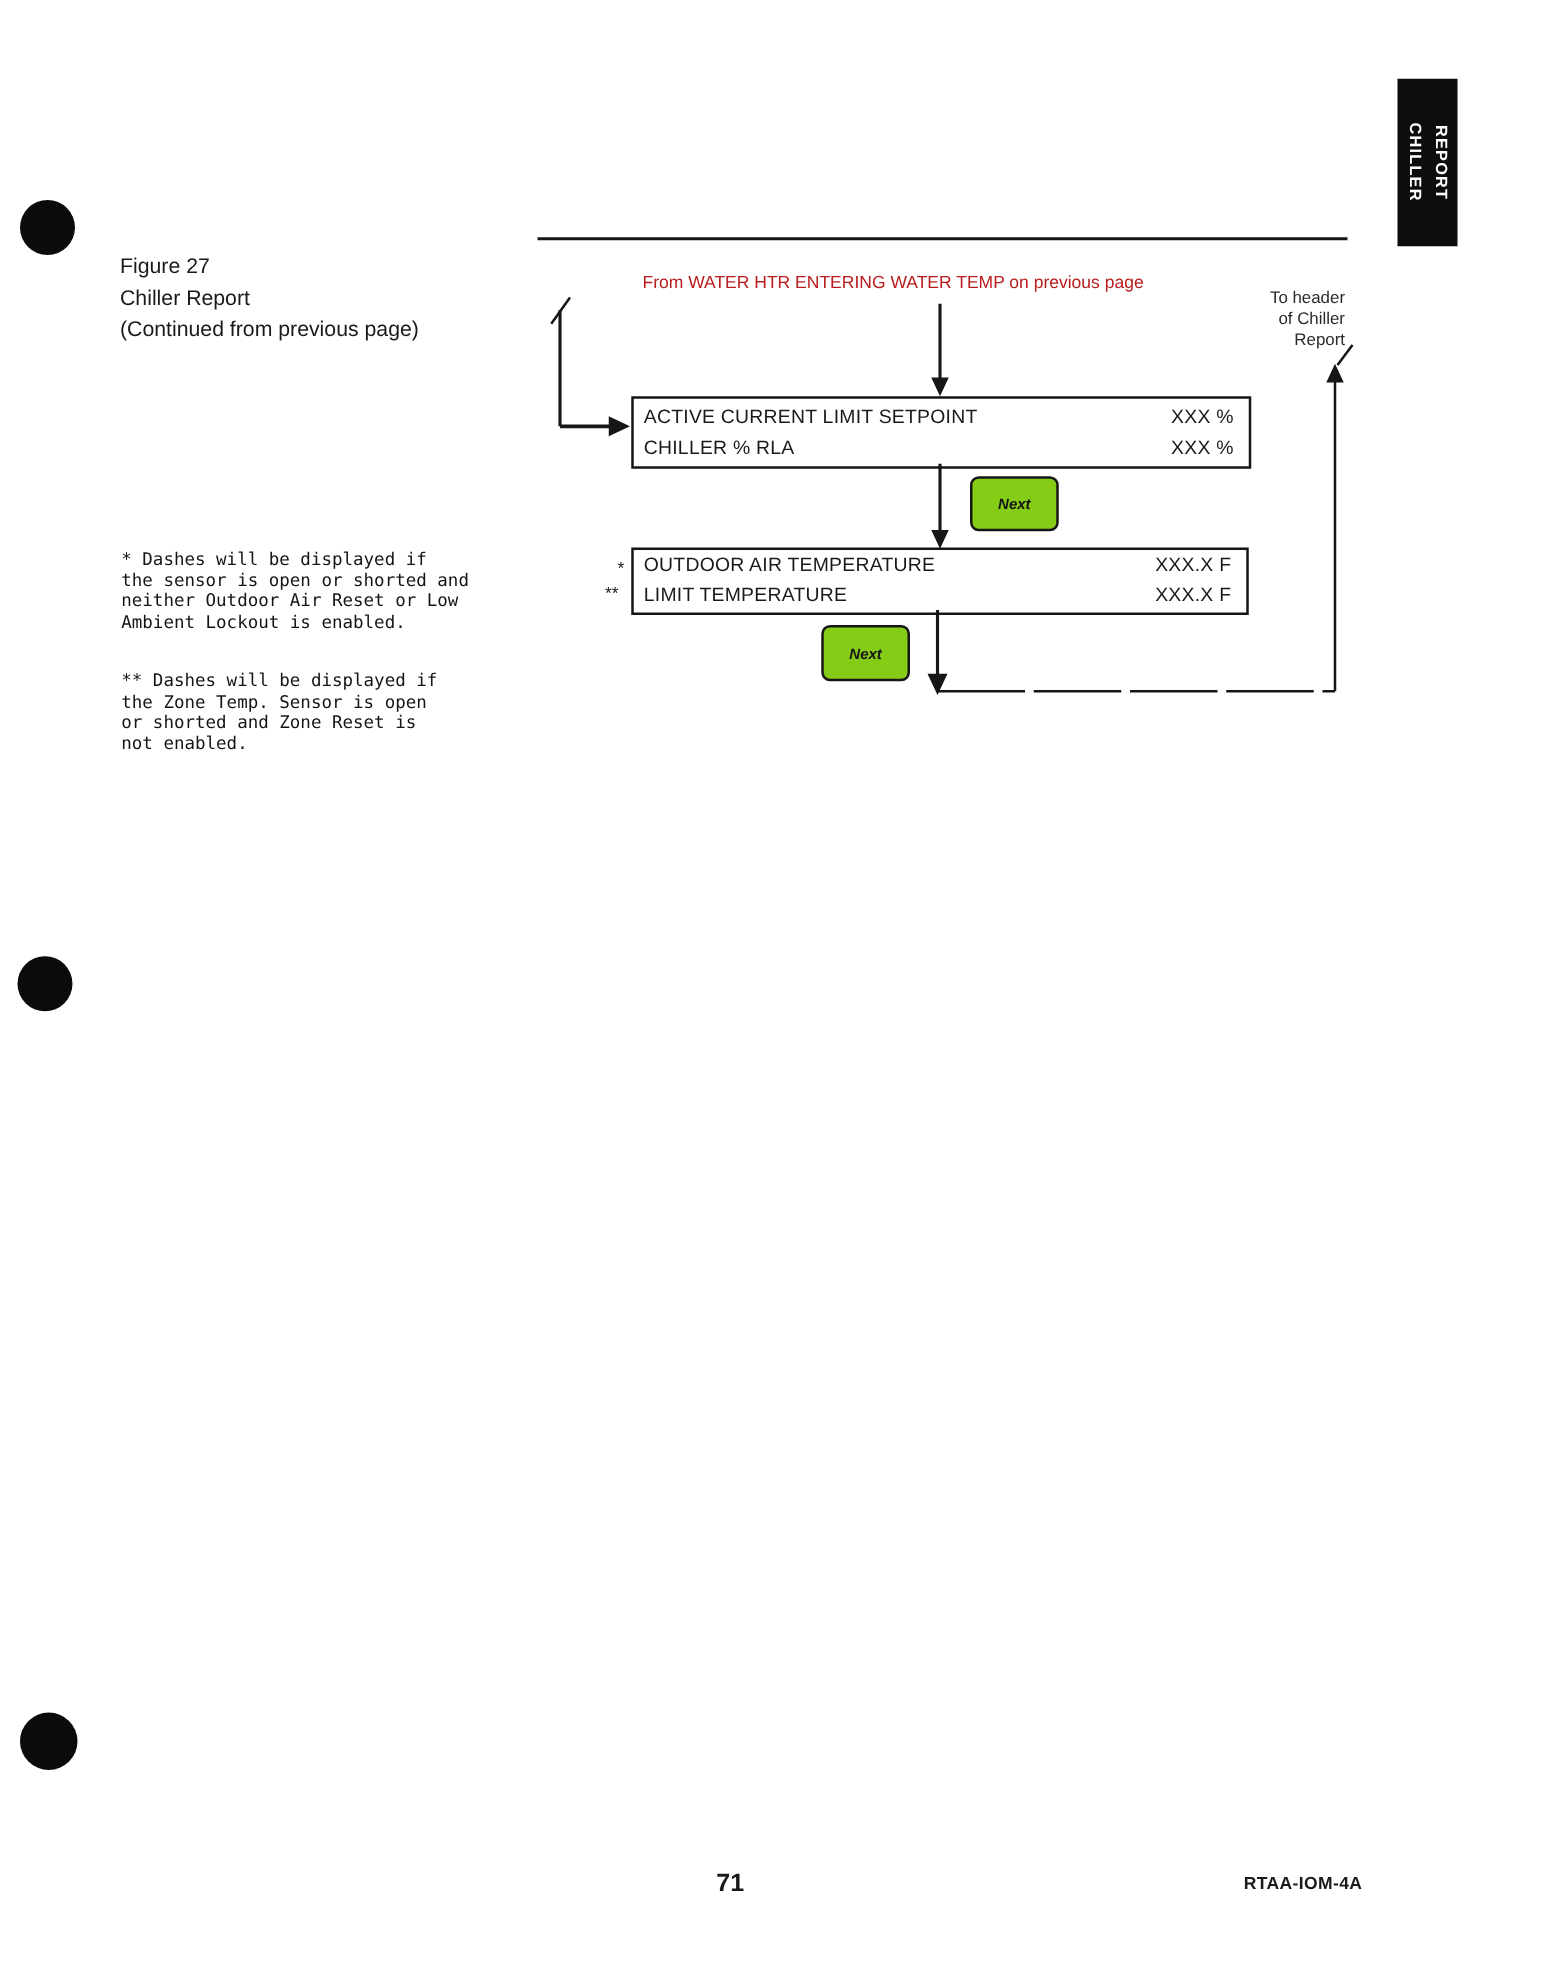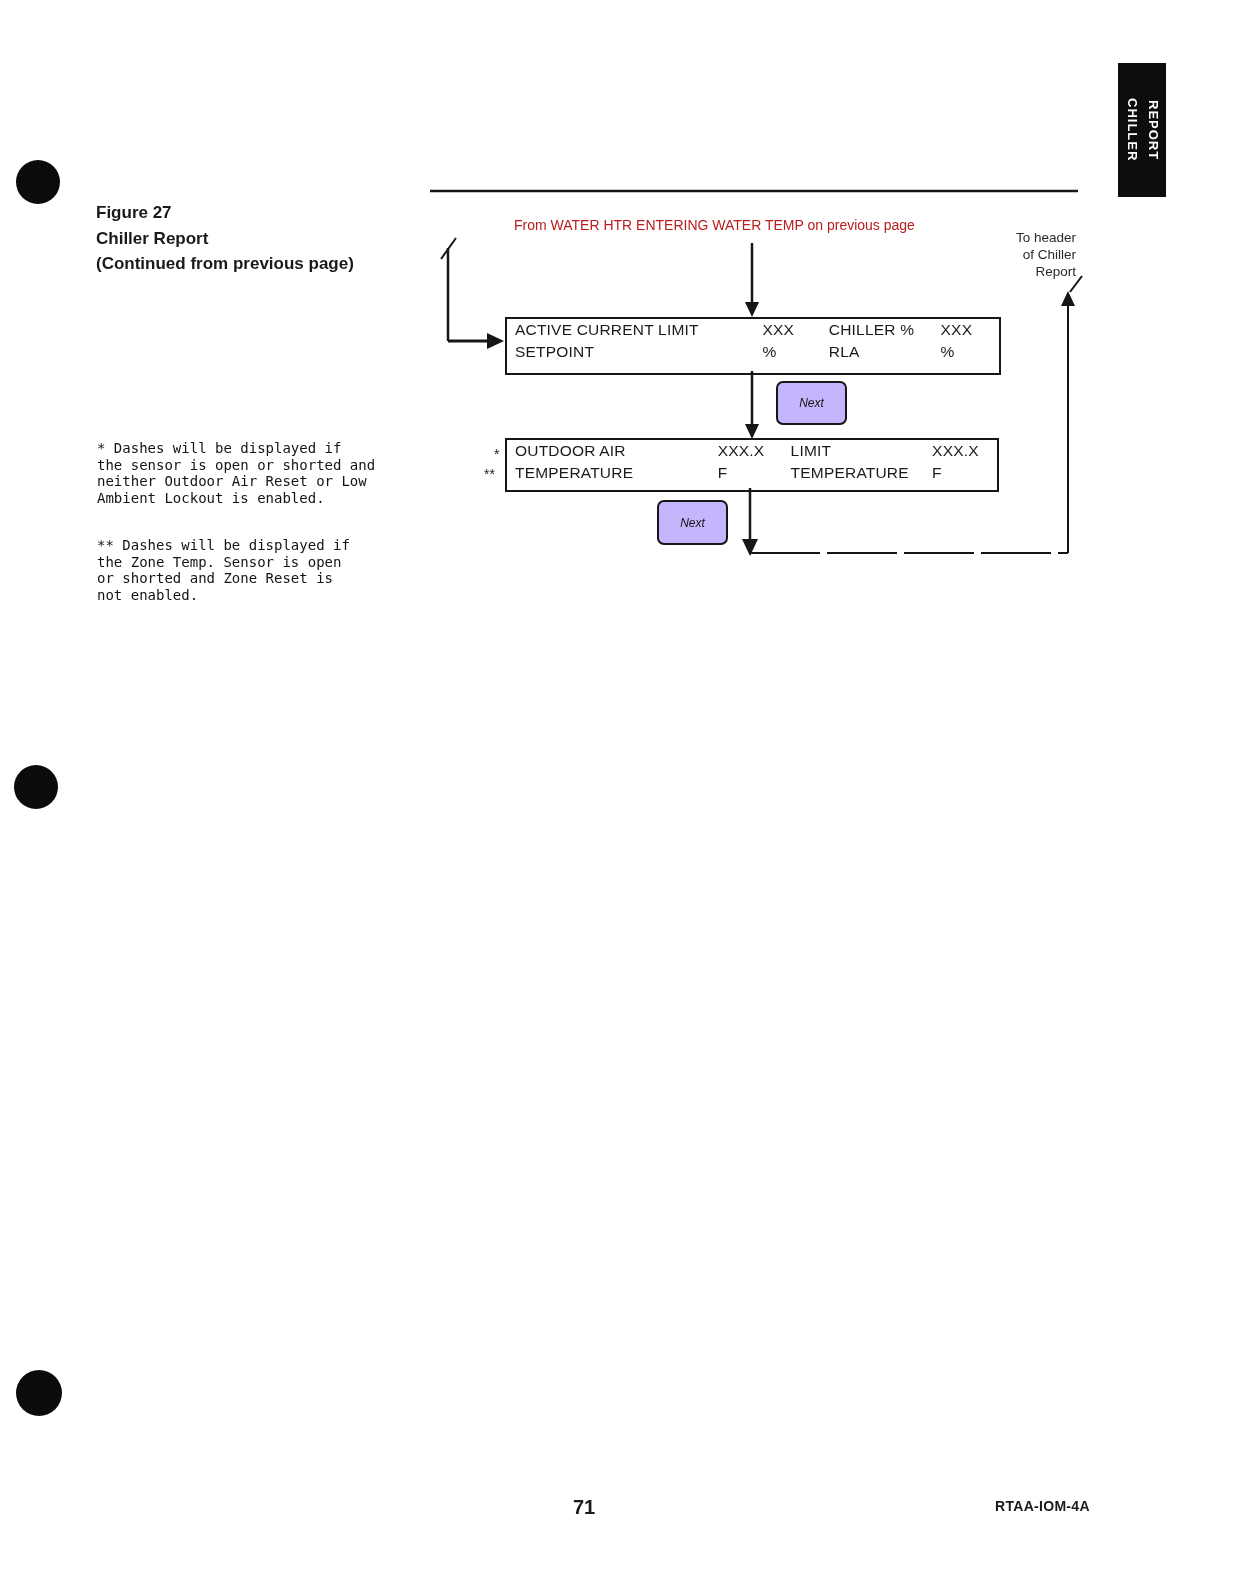--- a/index.html
+++ b/index.html
@@ -16,53 +16,53 @@
   }
   .side-tab .tab-text{
     writing-mode:vertical-lr;
     color:#ffffff;font-weight:bold;font-size:13px;letter-spacing:1px;
     white-space:pre-line;line-height:1.6;text-align:center;
     font-family:"Liberation Sans",sans-serif;
   }
   
   .figure-block{
     position:absolute;left:96px;top:200px;width:330px;
-    font-weight:bold;font-size:17px;line-height:1.5;
+    font-weight:normal;font-size:17px;line-height:1.5;
   }
   
   .note{
     position:absolute;left:97px;width:330px;
     font-family:"DejaVu Sans Mono",monospace;font-size:14px;line-height:1.18;
     white-space:pre-line;color:#141414;
   }
   .note1{top:440px;}
   .note2{top:537px;}
   
   .from-label{position:absolute;left:514px;top:217px;font-size:14px;color:#b91c1c;}
   .to-label{
     position:absolute;left:998px;top:230px;width:78px;text-align:right;
     font-size:13.5px;line-height:1.25;white-space:pre-line;color:#2a2a2a;
   }
   
   .disp-box{
     position:absolute;border:2px solid #161616;background:#ffffff;
-    display:flex;flex-direction:row;justify-content:space-evenly;
+    display:flex;flex-direction:column;justify-content:space-evenly;
     font-size:15.5px;letter-spacing:.2px;
   }
   .box1{left:505px;top:317px;width:492px;height:54px;}
   .box2{left:505px;top:438px;width:490px;height:50px;}
   .disp-row{display:flex;justify-content:space-between;padding:0 12px 0 8px;line-height:1.4;}
   .marker{position:absolute;font-size:14px;color:#222;}
   .marker1{left:494px;top:446px;}
   .marker2{left:484px;top:466px;}
   
   .next-btn{
     position:absolute;width:67px;height:40px;border:2px solid #161616;border-radius:7px;
-    display:flex;align-items:center;justify-content:center;background:#c4b5fd;
-    font-style:italic;font-size:12px;font-weight:normal;color:#161616;
+    display:flex;align-items:center;justify-content:center;background:#84cc16;
+    font-style:italic;font-size:12px;font-weight:bold;color:#161616;
   }
   .next1{left:776px;top:381px;}
   .next2{left:657px;top:500px;height:41px;}
   
   .page-number{position:absolute;left:573px;top:1496px;font-weight:bold;font-size:20px;}
   .doc-code{position:absolute;left:995px;top:1498px;font-weight:bold;font-size:14px;letter-spacing:.3px;text-align:right;}
   svg.overlay{position:absolute;left:0;top:0;pointer-events:none;}
 </style>
 </head>
 <body>

